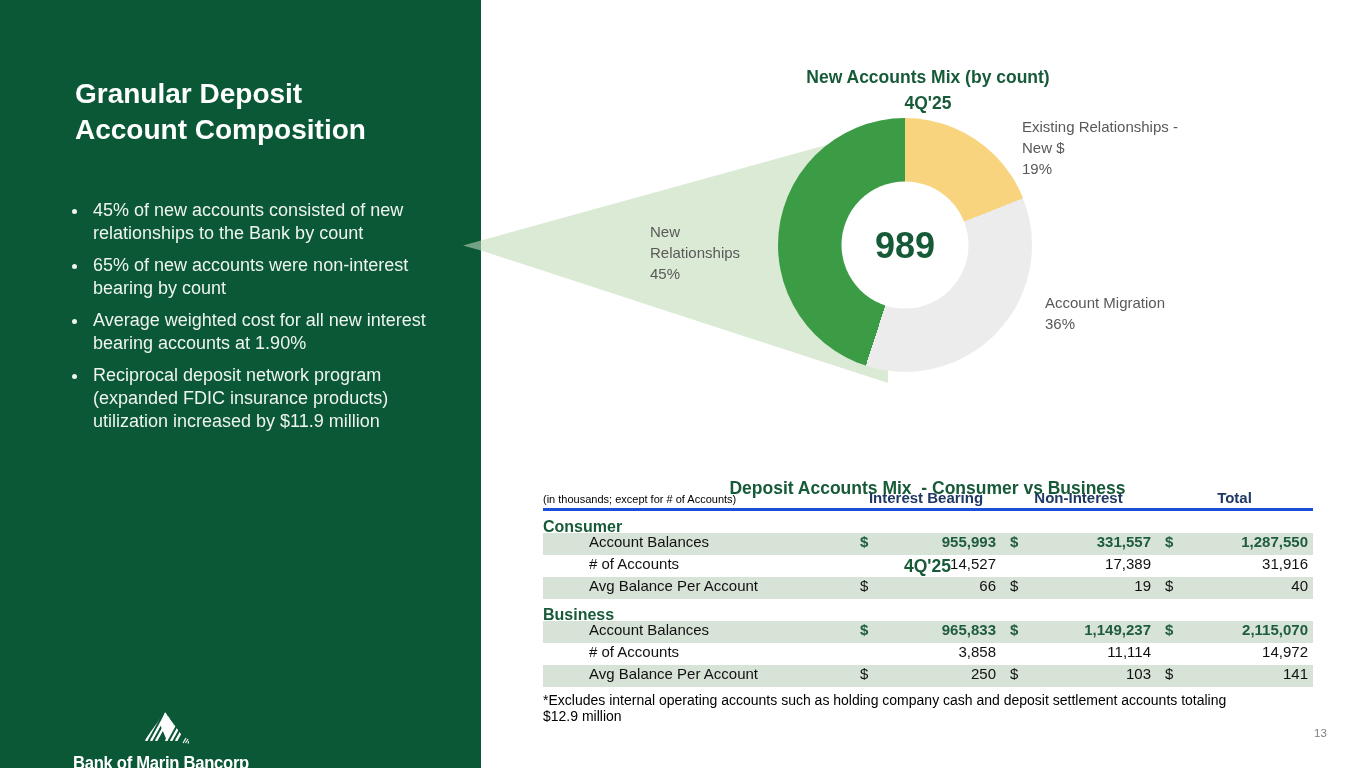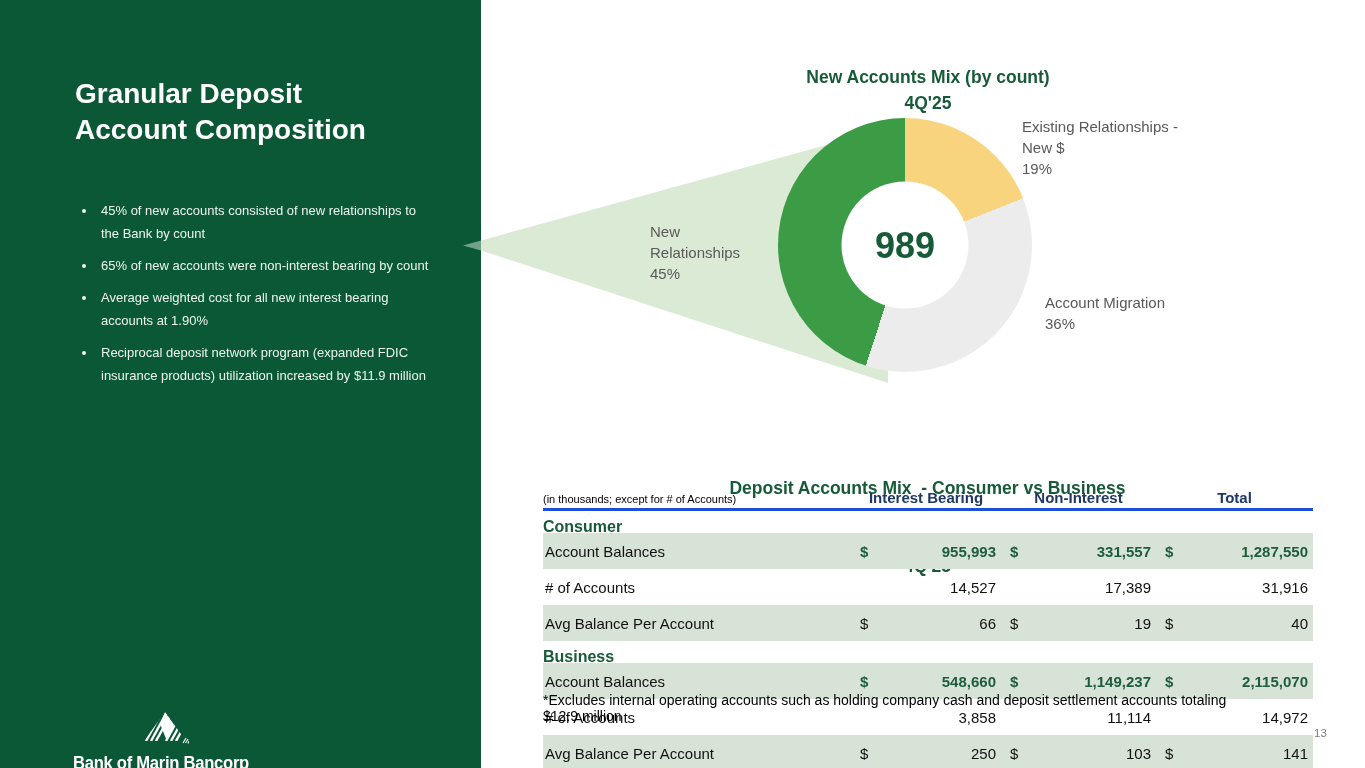--- a/index.html
+++ b/index.html
@@ -13,22 +13,22 @@
   
   .sidebar {
     position:absolute; left:0; top:0; width:481px; height:768px;
     background:var(--sidebar_green); z-index:0;
   }
   .sidebar-title {
     position:absolute; left:75px; top:76px; width:330px;
     font-size:28px; line-height:36px; font-weight:bold; color:#fff;
   }
   .bullets {
-    position:absolute; left:76px; top:199px; width:360px;
-    color:#eef4ee; font-size:13px; line-height:23px;
+    position:absolute; left:68px; top:199px; width:360px;
+    color:#eef4ee; font-size:18px; line-height:23px;
     list-style:disc; padding-left:21px;
   }
   .bullets li { margin-bottom:9px; padding-left:4px; }
 
   .logo {
     position:absolute; left:73px; top:710px;
     display:flex; align-items:center; gap:9px;flex-direction:column;
   }
   .logo-text {
     color:#fff; font-weight:bold; font-size:17.5px; letter-spacing:-0.3px;
@@ -75,21 +75,21 @@
     display:flex; align-items:flex-end; height:24px;
     border-bottom:3px solid #1d4ed8; padding-bottom:2px;
   }
   .t-note { flex:1; font-size:11px; color:#000; padding-bottom:1px; }
   .t-hcell { font-weight:bold; color:var(--header_navy); text-align:center; font-size:15px; }
   .c1 { width:150px; } .c2 { width:155px; } .c3 { width:157px; }
   .t-section {
     height:22px; display:flex; align-items:center;
     font-weight:bold; font-size:16px; color:var(--dark_green_text); padding-top:9px;
   }
-  .t-row { display:flex; height:36px; align-items:center; }
+  .t-row { display:flex; height:22px; align-items:flex-start;padding-left:44px; }
   .t-row.shaded { background:var(--row_shade); }
   .t-label { flex:1; padding-left:2px; }
   .t-cell {
     display:flex; justify-content:space-between; align-items:center;
     padding:0 5px 0 9px;
   }
   .t-row.greenvals .t-cell { color:var(--value_green); font-weight:bold; }
   .footnote {
     position:absolute; left:543px; top:692px; width:700px;
     font-size:14px; color:#000;
@@ -231,21 +231,21 @@
           <span>40</span>
         </div>
     </div>
 
     <div class="t-section">Business</div>
 
     <div class="t-row shaded greenvals">
       <div class="t-label">Account Balances</div>
       <div class="t-cell c1">
           <span>$</span>
-          <span>548,660</span>
+          <span>965,833</span>
         </div>
       <div class="t-cell c2">
           <span>$</span>
           <span>1,149,237</span>
         </div>
       <div class="t-cell c3">
           <span>$</span>
           <span>2,115,070</span>
         </div>
     </div>

